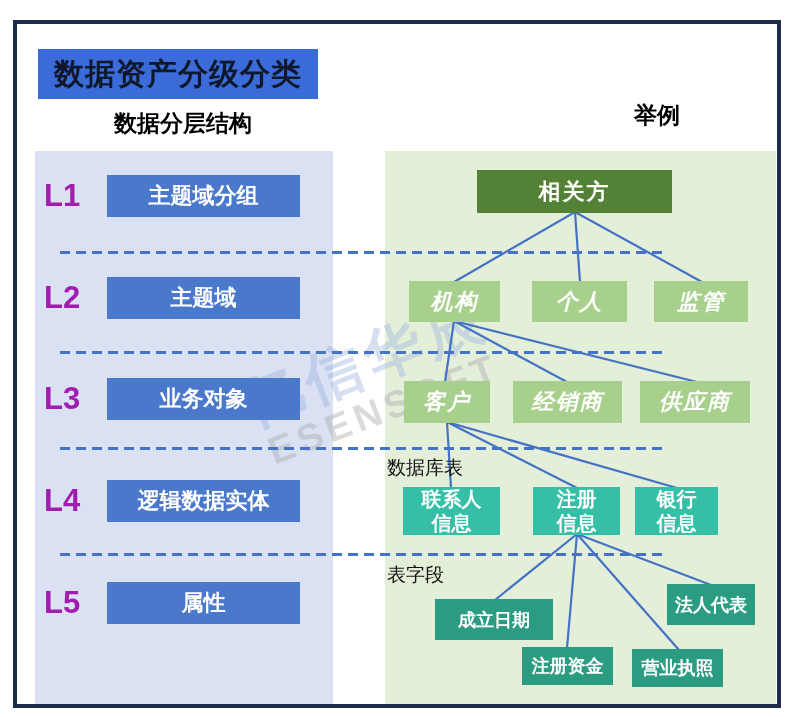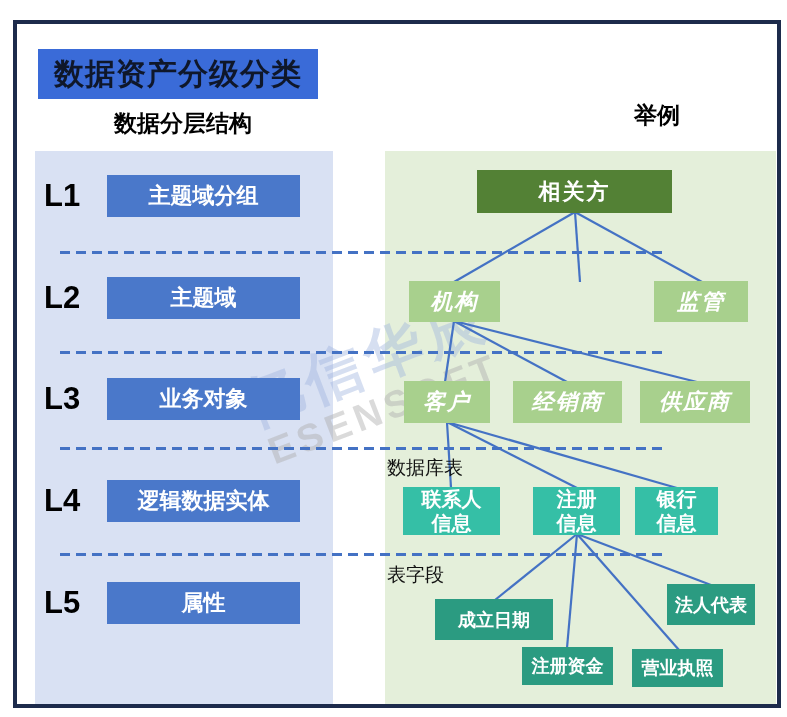--- a/index.html
+++ b/index.html
@@ -24,21 +24,21 @@
   .title-box{position:absolute;left:38px;top:28px;width:280px;height:50px;
     background:var(--title-bg);color:#0f172a;font-size:30px;font-weight:bold;
     line-height:50px;text-align:center;z-index:4;letter-spacing:1px;margin-top:21px;}
   .col-header{position:absolute;color:#000;font-size:23px;font-weight:bold;z-index:4;}
   .col-header.left{left:60px;top:108px;width:246px;text-align:center;}
   .col-header.right{left:480px;top:100px;width:200px;text-align:right;}
   .panel{position:absolute;top:151px;height:553px;z-index:0;}
   .panel.left{left:35px;width:298px;background:var(--left-panel-bg);}
   .panel.right{left:385px;width:391px;background:var(--right-panel-bg);}
   .lvl-label{position:absolute;left:44px;width:58px;height:42px;line-height:42px;
-    color:#000000;font-size:31px;font-weight:bold;z-index:4;}
+    color:#a21caf;font-size:31px;font-weight:bold;z-index:4;}
   .lvl-box{position:absolute;left:107px;width:193px;height:42px;line-height:42px;
     background:var(--level-box-bg);color:#fff;font-size:22px;font-weight:bold;
     text-align:center;z-index:4;}
   .dashed{position:absolute;left:60px;width:607px;height:3px;z-index:2;
     background:repeating-linear-gradient(90deg,var(--connector) 0 10px,transparent 10px 16px);}
   .node{position:absolute;color:#fff;font-weight:bold;text-align:center;z-index:4;
     display:flex;align-items:center;justify-content:center;}
   .node.root{background:var(--root-node-bg);font-size:22px;letter-spacing:2px;}
   .node.green{background:var(--green-node-bg);font-size:22px;letter-spacing:2px;font-style:italic;}
   .node.teal{background:var(--teal-node-bg);font-size:20px;line-height:1.2;flex-direction:column;font-family:Liberation Serif, serif;}
@@ -103,20 +103,21 @@
 
   <div class="lvl-label" style="top:480px">L4</div>
   <div class="lvl-box" style="top:480px">逻辑数据实体</div>
 
   <div class="lvl-label" style="top:582px">L5</div>
   <div class="lvl-box" style="top:582px">属性</div>
 
   <div class="node root" style="left:477px;top:170px;width:195px;height:43px">相关方</div>
 
   <div class="node green" style="left:409px;top:281px;width:91px;height:41px">机构</div>
+  <div class="node green" style="left:532px;top:281px;width:95px;height:41px">个人</div>
   <div class="node green" style="left:654px;top:281px;width:94px;height:41px">监管</div>
 
   <div class="node green" style="left:404px;top:381px;width:86px;height:42px">客户</div>
   <div class="node green" style="left:513px;top:381px;width:109px;height:42px">经销商</div>
   <div class="node green" style="left:640px;top:381px;width:110px;height:42px">供应商</div>
 
   <div class="annot" style="left:387px;top:455px">数据库表</div>
 
   <div class="node teal" style="left:403px;top:487px;width:97px;height:48px">
     <span>联系人</span>

